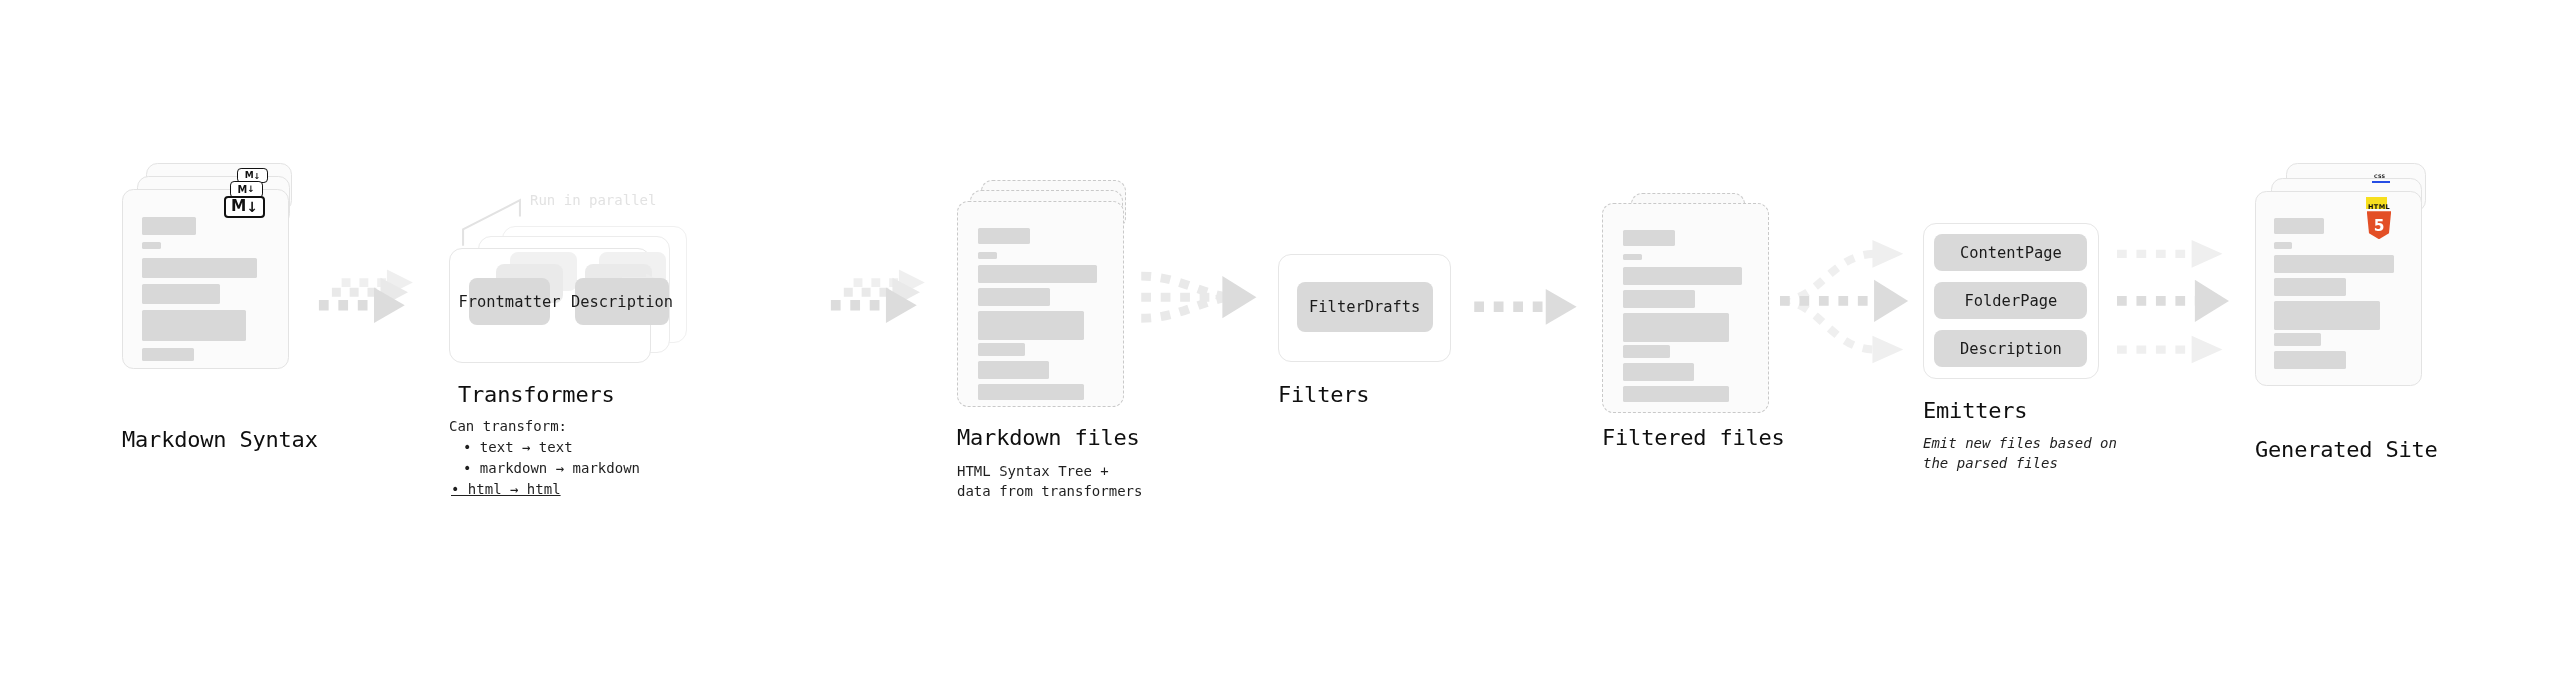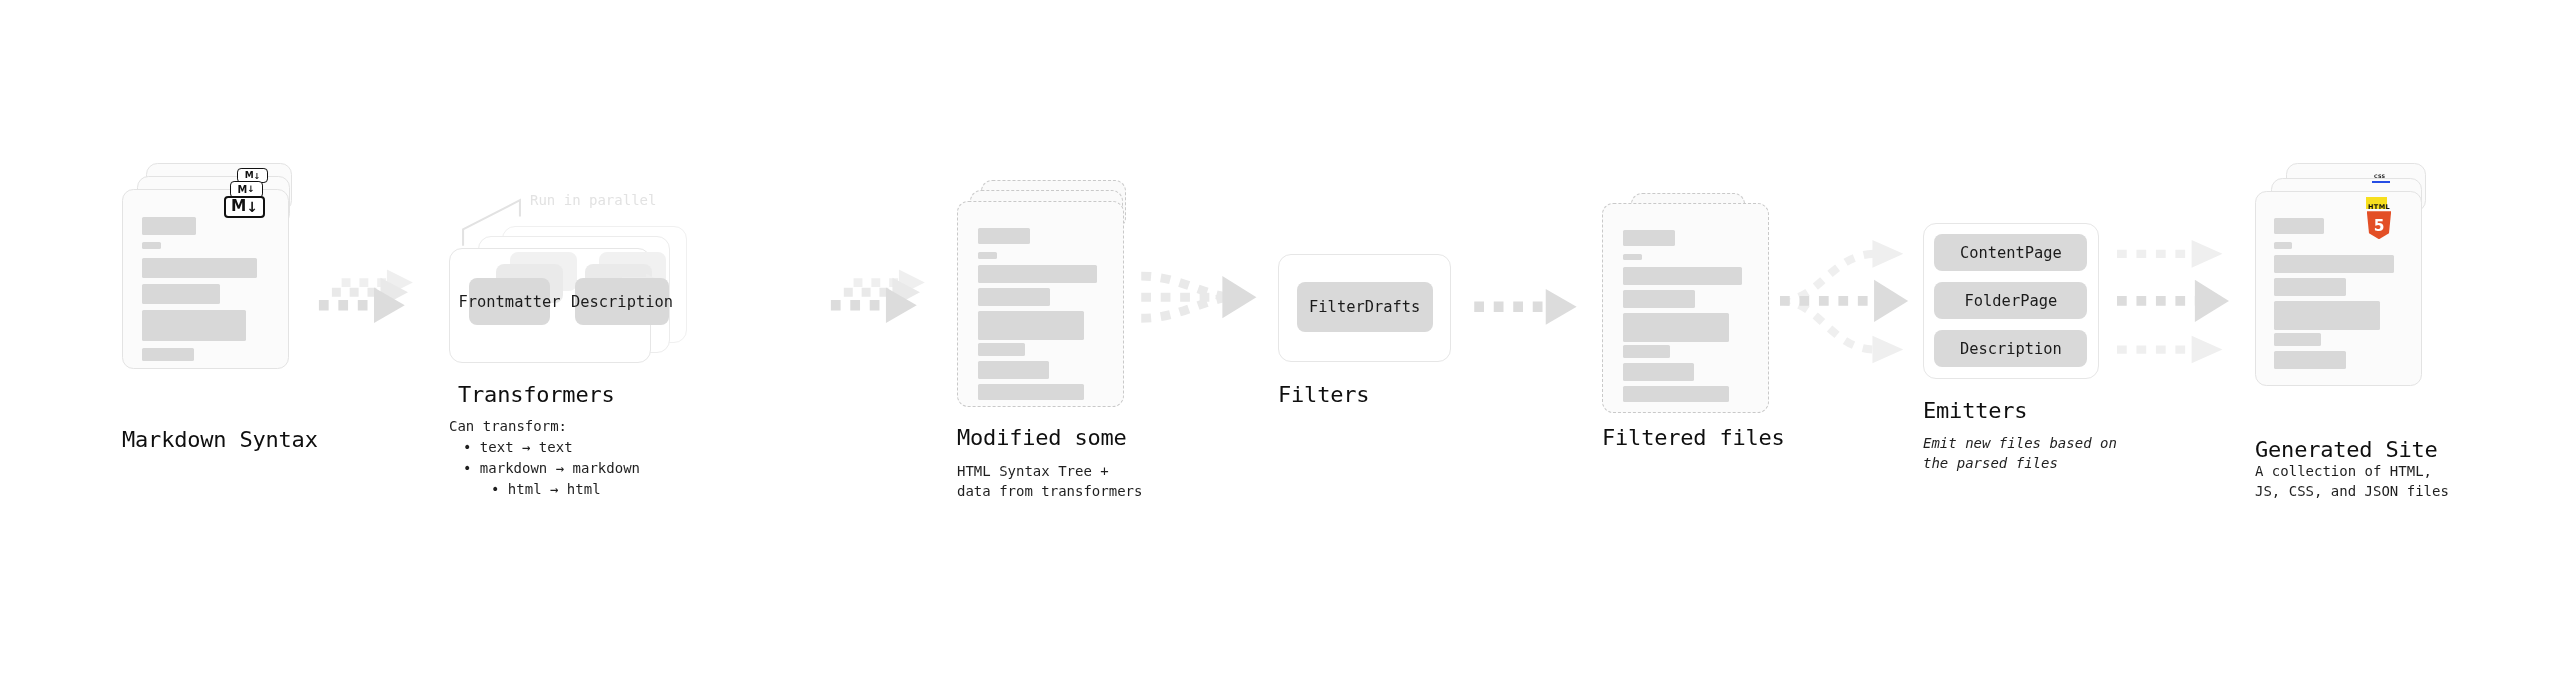--- a/index.html
+++ b/index.html
@@ -203,21 +203,21 @@
       <span>Frontmatter</span>
     </div>
     <div class="chip" style="left:124px; top:89px; width:94px; height:47px;">
       <span>Description</span>
     </div>
   </div>
   <div class="title" style="left:449px; top:382px;margin-left:9px;">Transformers</div>
   <div class="sub" style="left:449px; top:416px;">Can transform:</div>
   <div class="sub" style="left:463px; top:437px;">• text → text</div>
   <div class="sub" style="left:463px; top:458px;">• markdown → markdown</div>
-  <div class="sub" style="left:491px; top:479px;">• html → html</div>
+  <div class="sub" style="left:451px; top:479px;text-decoration:underline;">• html → html</div>
 
   <svg style="left:821px; top:268px;" width="138" height="81" viewBox="0 0 170 100">
     <g stroke="#efefef" stroke-width="11" stroke-dasharray="11 11" fill="none">
       <line x1="40" y1="18" x2="100" y2="18"></line>
     </g>
     <polygon points="96,2 128,18 96,34" fill="#efefef"></polygon>
     <g stroke="#e9e9e9" stroke-width="11" stroke-dasharray="11 11" fill="none">
       <line x1="28" y1="30" x2="92" y2="30"></line>
     </g>
     <polygon points="88,12 122,30 88,48" fill="#e9e9e9"></polygon>
@@ -236,21 +236,21 @@
         <div class="skel" style="left:20.3px; top:50px; width:18.7px; height:6.5px;"></div>
         <div class="skel" style="left:20.3px; top:63px; width:119px; height:18px;"></div>
         <div class="skel" style="left:20.3px; top:86px; width:72px; height:18px;"></div>
         <div class="skel" style="left:20.3px; top:109px; width:106px; height:29px;"></div>
         <div class="skel" style="left:20.3px; top:141px; width:47px; height:13px;"></div>
         <div class="skel" style="left:20.3px; top:159px; width:71px; height:18px;"></div>
         <div class="skel" style="left:20.3px; top:182px; width:106px; height:16.3px;"></div>
       </div>
     </div>
   </div>
-  <div class="title" style="left:957px; top:425px;">Modified some</div>
+  <div class="title" style="left:957px; top:425px;">Markdown files</div>
   <div class="sub" style="left:957px; top:461px;">HTML Syntax Tree +
 data from transformers</div>
 
   <svg style="left:1138px; top:258px;" width="146" height="106" viewBox="0 0 180 130">
     <g stroke="#e9e9e9" stroke-width="11" stroke-dasharray="12 12" fill="none">
       <path d="M 4 22 C 50 22 78 44 112 48"></path>
       <path d="M 4 74 C 50 74 78 52 112 48"></path>
       <line x1="4" y1="48" x2="112" y2="48"></line>
     </g>
     <polygon points="104,22 146,48 104,74" fill="#dcdcdc"></polygon>
@@ -345,17 +345,15 @@
 
       <div class="js-badge" style="left:111px; top:34px; width:21px; height:12.2px;"></div>
 
       <div class="h5" style="left:110px; top:41px;">
         <div class="h5-word">HTML</div>
         <div class="h5-shield"></div>
       </div>
     </div>
   </div>
   <div class="title" style="left:2255px; top:425px;margin-top:12px;">Generated Site</div>
-  <div class="sub" style="left:2255px; top:461px;">A collection of HTML,
-JS, CSS, and JSON files</div>
 
 </div>
 
 
 </body></html>

